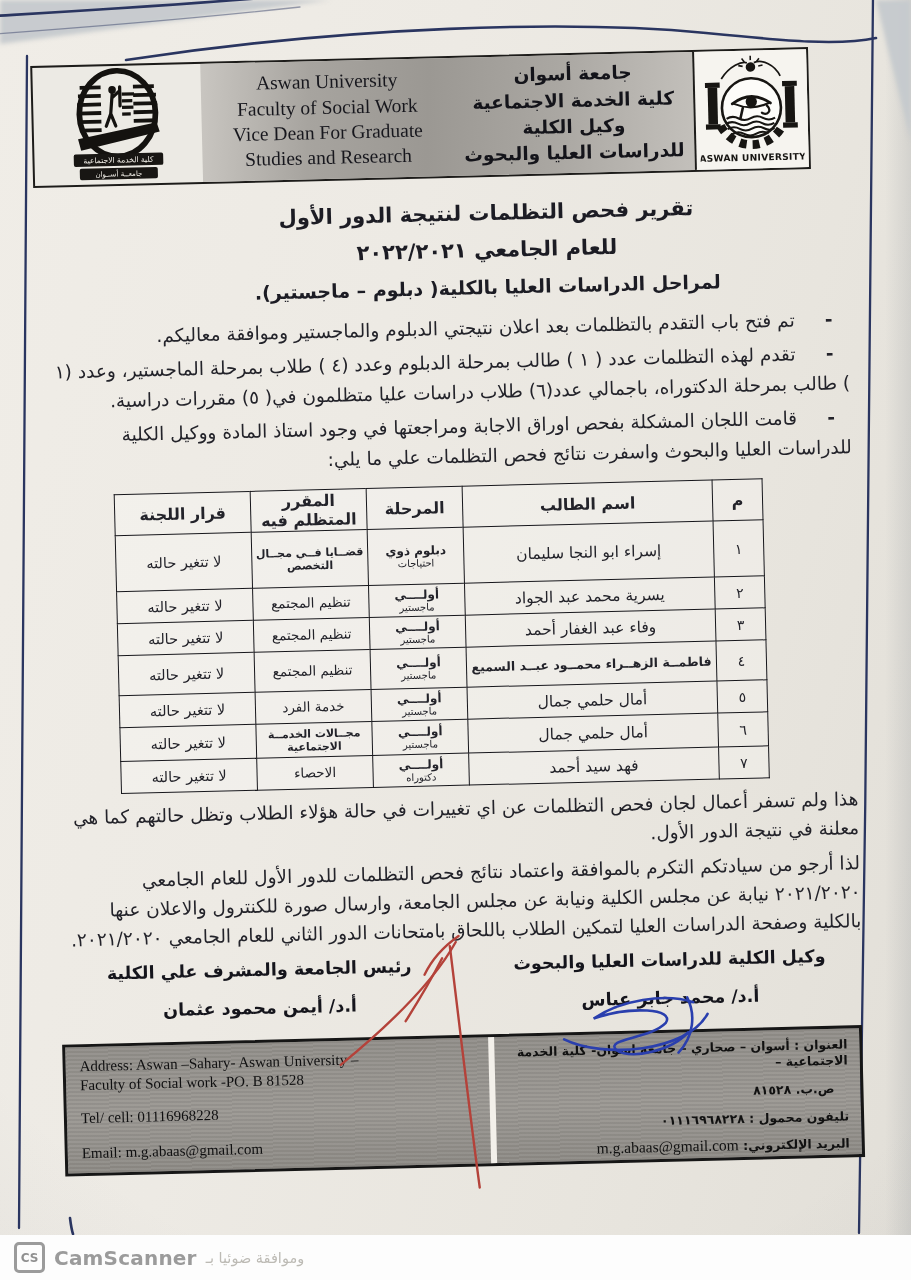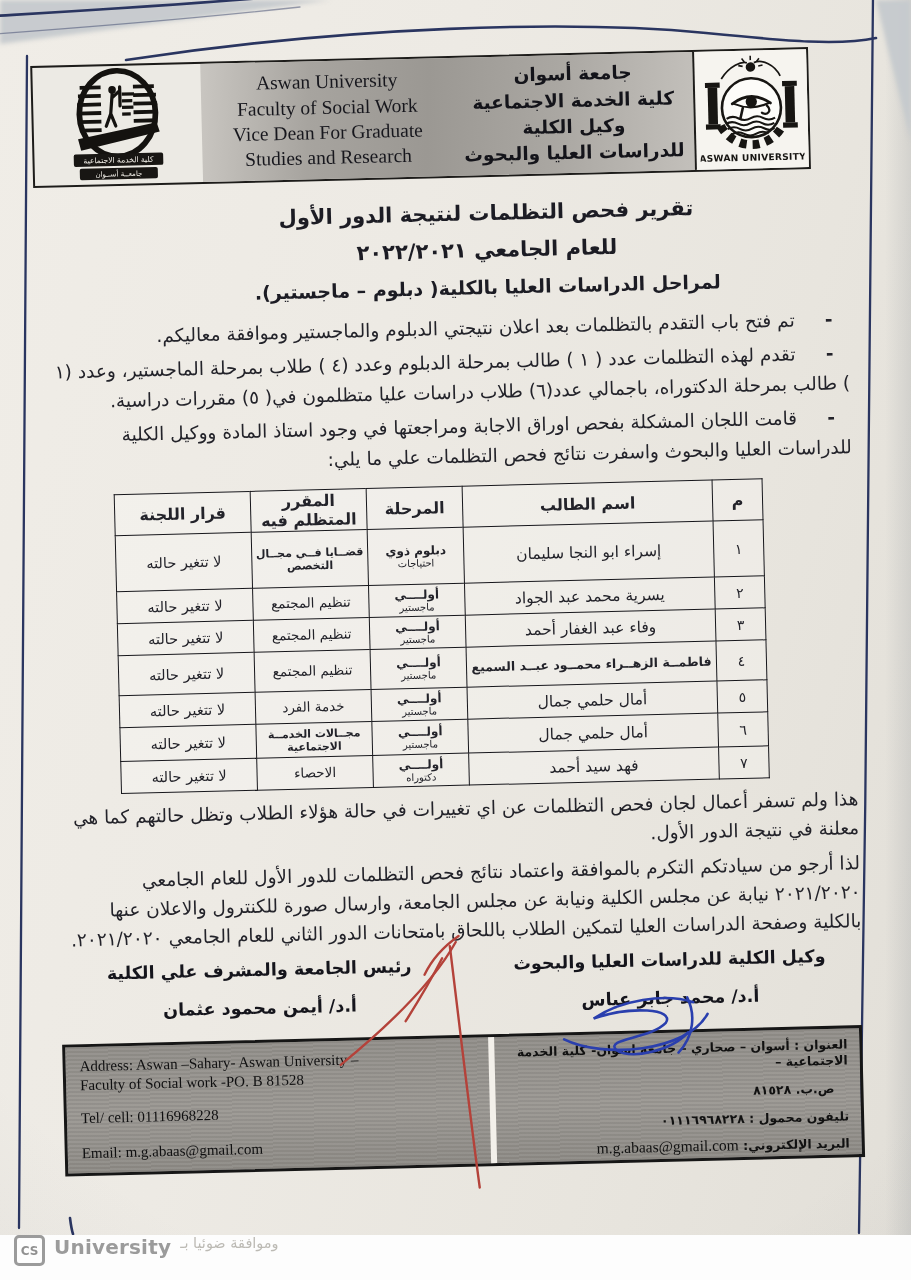--- a/index.html
+++ b/index.html
@@ -75,21 +75,21 @@
         background:repeating-linear-gradient(0deg,rgba(0,0,0,.05) 0 2px,rgba(255,255,255,.03) 2px 4px);}
   .f-line{font-size:12.5px;font-weight:bold;color:#111;line-height:16px;}
   .f-line.pobox{margin-top:12px;padding-left:0;padding-right:14px;}
   .f-line.tel{margin-top:12px;}
   .f-line.email{margin-top:10px;}
   .f-line .lat{font-family:"Liberation Serif","DejaVu Serif",serif;font-size:15.5px;font-weight:normal;}
   .e-line{font-size:15px;line-height:19px;}
   .e-line.tel{margin-top:14px;} .e-line.email{margin-top:16px;}
   
   .scanbar{position:absolute;left:0;bottom:0;width:911px;height:45px;background:#fdfdfd;z-index:6;
-           display:flex;direction:ltr;padding-left:14px;box-sizing:border-box;gap:9px;}
+           display:flex;align-items:center;direction:ltr;padding-left:14px;box-sizing:border-box;gap:9px;}
   .cs-badge{width:25px;height:25px;border:3px solid #9b9b9b;border-radius:5px;color:#909090;
             font-size:12px;font-weight:bold;display:flex;align-items:center;justify-content:center;}
   .cs-label{color:#9b9b9b;font-size:20px;font-weight:bold;letter-spacing:.2px;}
   .cs-ar{color:#bcbab4;font-size:14.5px;direction:rtl;}
 </style>
 </head>
 <body>
 
 <div class="stage">
   <div class="photo">
@@ -361,16 +361,16 @@
           <path d="M 406,918 C 414,1000 422,1088 430,1160"></path>
           <path d="M 398,930 C 386,952 372,974 360,992"></path>
         </g>
       </svg>
 
     </div>
   </div>
 
   <div class="scanbar">
     <span class="cs-badge">CS</span>
-    <span class="cs-label">University</span>
+    <span class="cs-label">CamScanner</span>
     <span class="cs-ar">وموافقة ضوئيا بـ</span>
   </div>
 </div>
 
 </body></html>

